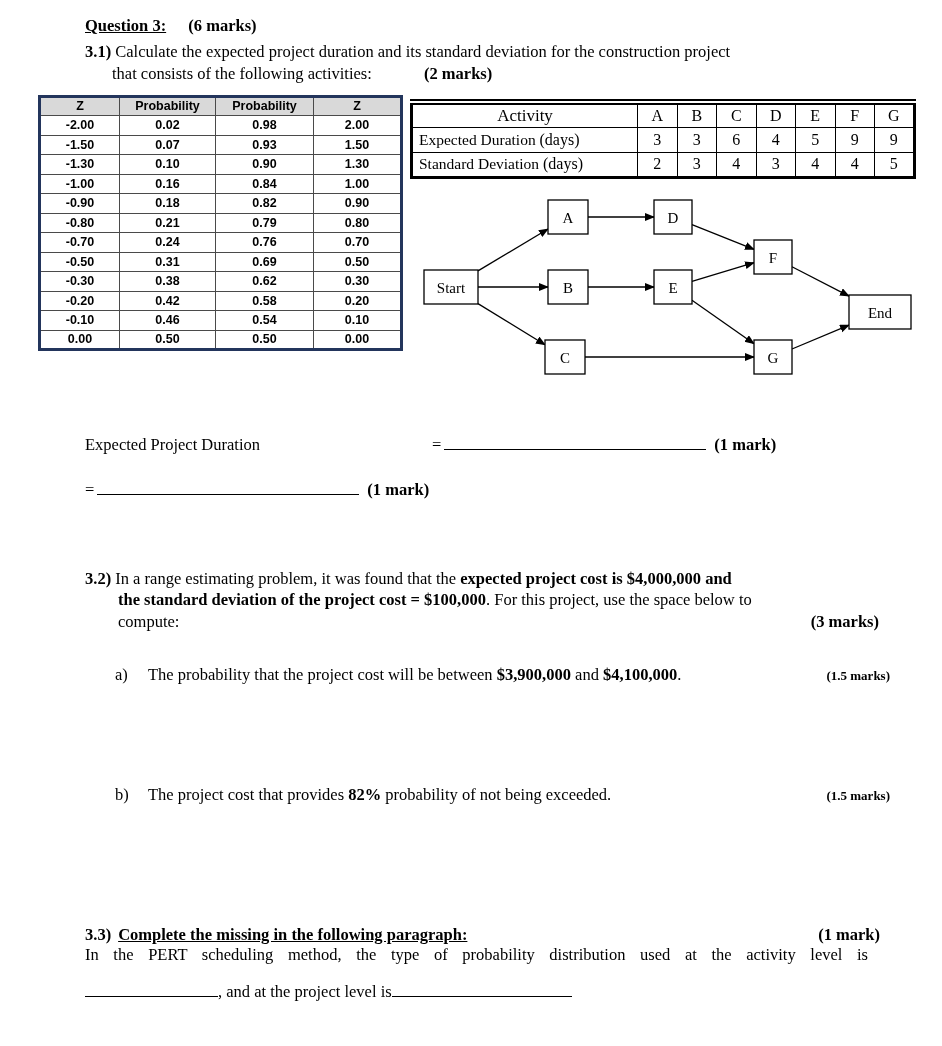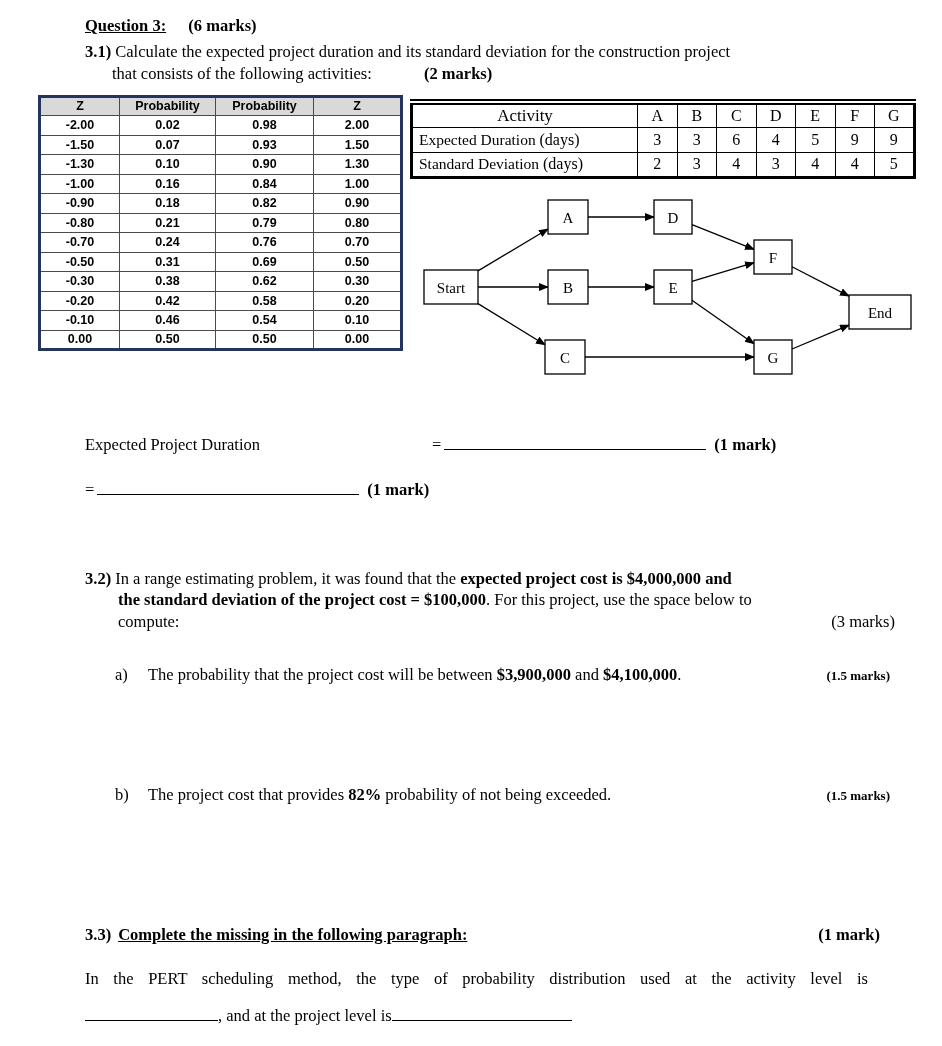--- a/index.html
+++ b/index.html
@@ -19,21 +19,21 @@
   
   .heading { margin-top: 2px; }
   .heading .title { font-weight: bold; text-decoration: underline; }
   .heading .hmarks { font-weight: bold; margin-left: 18px; }
 
   
   .para { width: 800px; line-height: 1.32; }
   .hang { padding-left: 27px; text-indent: -27px; margin-top: 5px; }
   .hang32 { padding-left: 33px; text-indent: -33px; position: relative; width: 810px; margin-top: 68px; }
   .marks-inline { font-weight: bold; margin-left: 48px; }
-  .marks-abs { position: absolute; right: 0; bottom: 0; font-weight: normal; text-indent: 0; }
+  .marks-abs { position: absolute; right: 16px; bottom: 0; font-weight: bold; text-indent: 0; }
 
   
   .tables-area { position: relative; height: 320px; width: 882px; margin-left: -47px; margin-top: 10px; }
 
   table { border-spacing: 0; }
   .z-table {
     position: absolute; left: 0; top: 0;
     width: 362px; table-layout: fixed; border-collapse: collapse;
     font-family: "Liberation Sans", "DejaVu Sans", sans-serif;
     font-size: 12.5px; font-weight: bold;
@@ -71,21 +71,21 @@
   
   .item-row { display: flex; align-items: baseline; padding-left: 30px; width: 805px; }
   .item-a { margin-top: 32px; }
   .item-b { margin-top: 100px; }
   .item-letter { width: 33px; flex-shrink: 0; }
   .item-marks { font-weight: bold; font-size: 13px; margin-left: auto; padding-left: 10px; white-space: nowrap; }
 
   
   .q33-heading { display: flex; justify-content: space-between; align-items: flex-start; width: 795px; margin-top: 120px; }
   .q33-heading .ttl { margin-left: 7px; }
-  .pert-line1 { width: 783px; margin-top: 24px; text-align: justify; text-align-last: justify; }
+  .pert-line1 { width: 783px; text-align: justify; text-align-last: justify; }
   .pert-line2 { margin-top: 17px; }
   .blank { display: inline-block; border-bottom: 1.4px solid #000; height: 15px; vertical-align: baseline; }
   .blank-a { width: 133px; }
   .blank-b { width: 180px; }
 </style>
 </head>
 <body>
 
 <div class="content">
 

